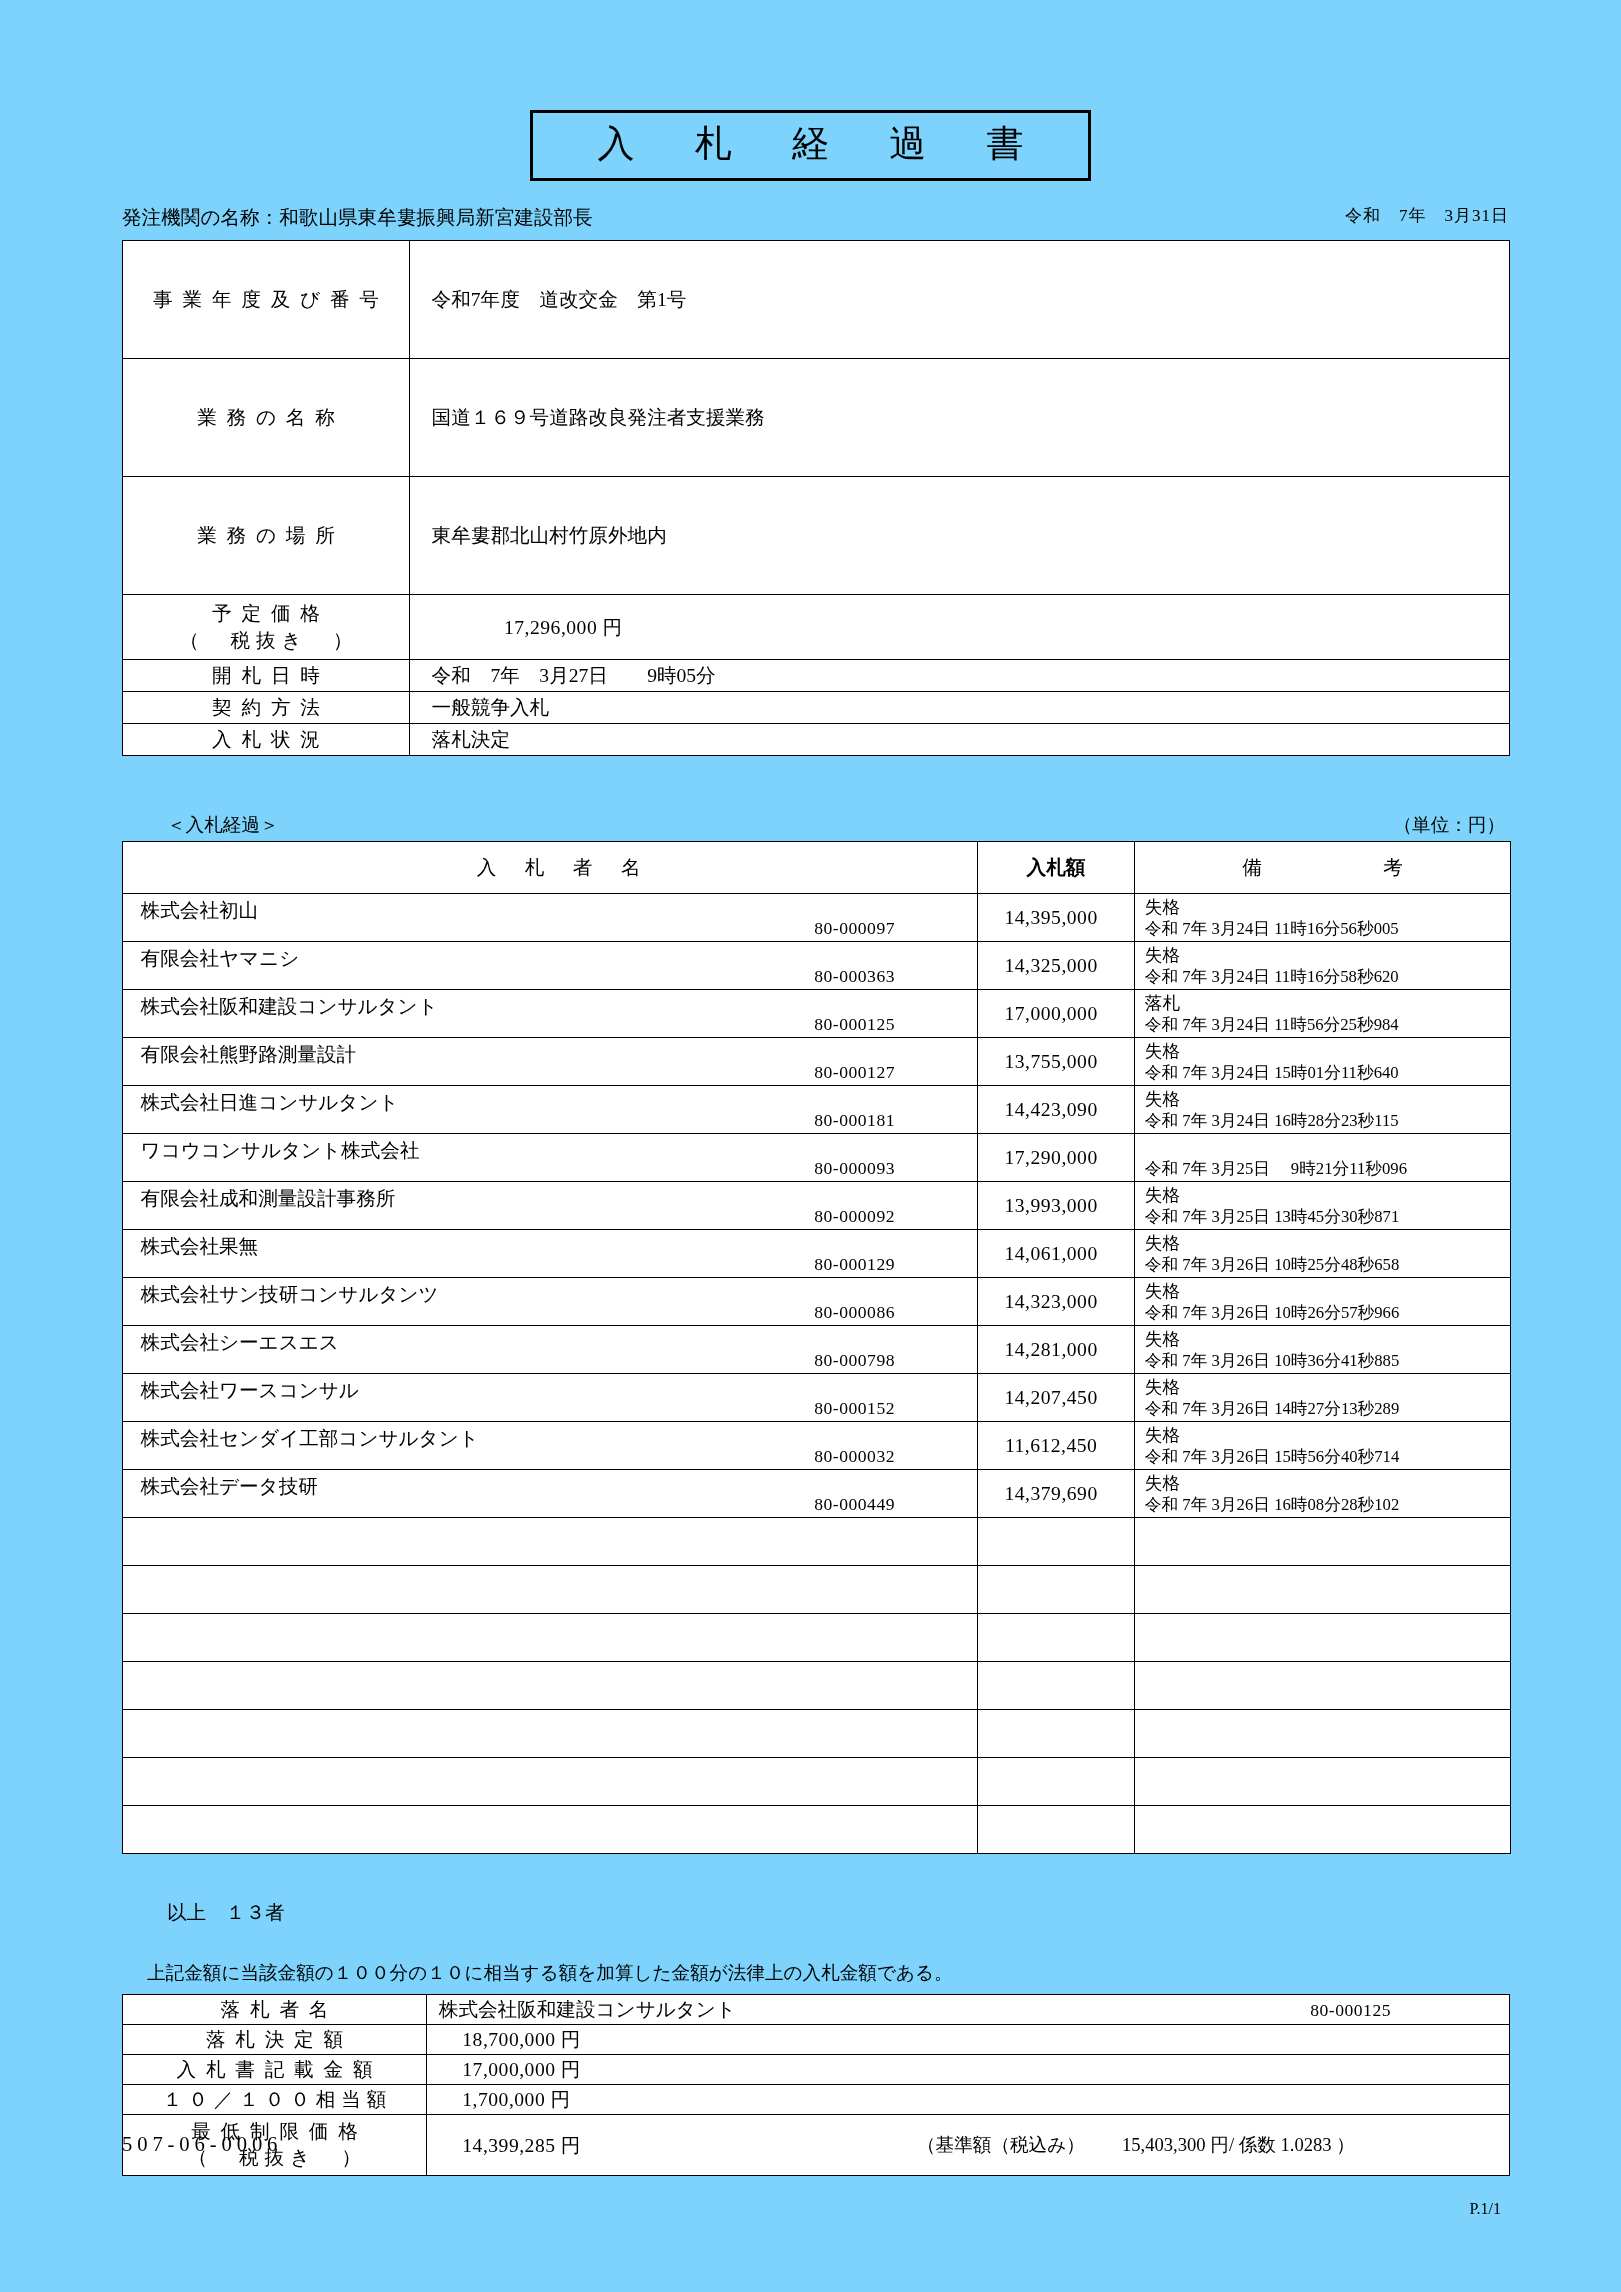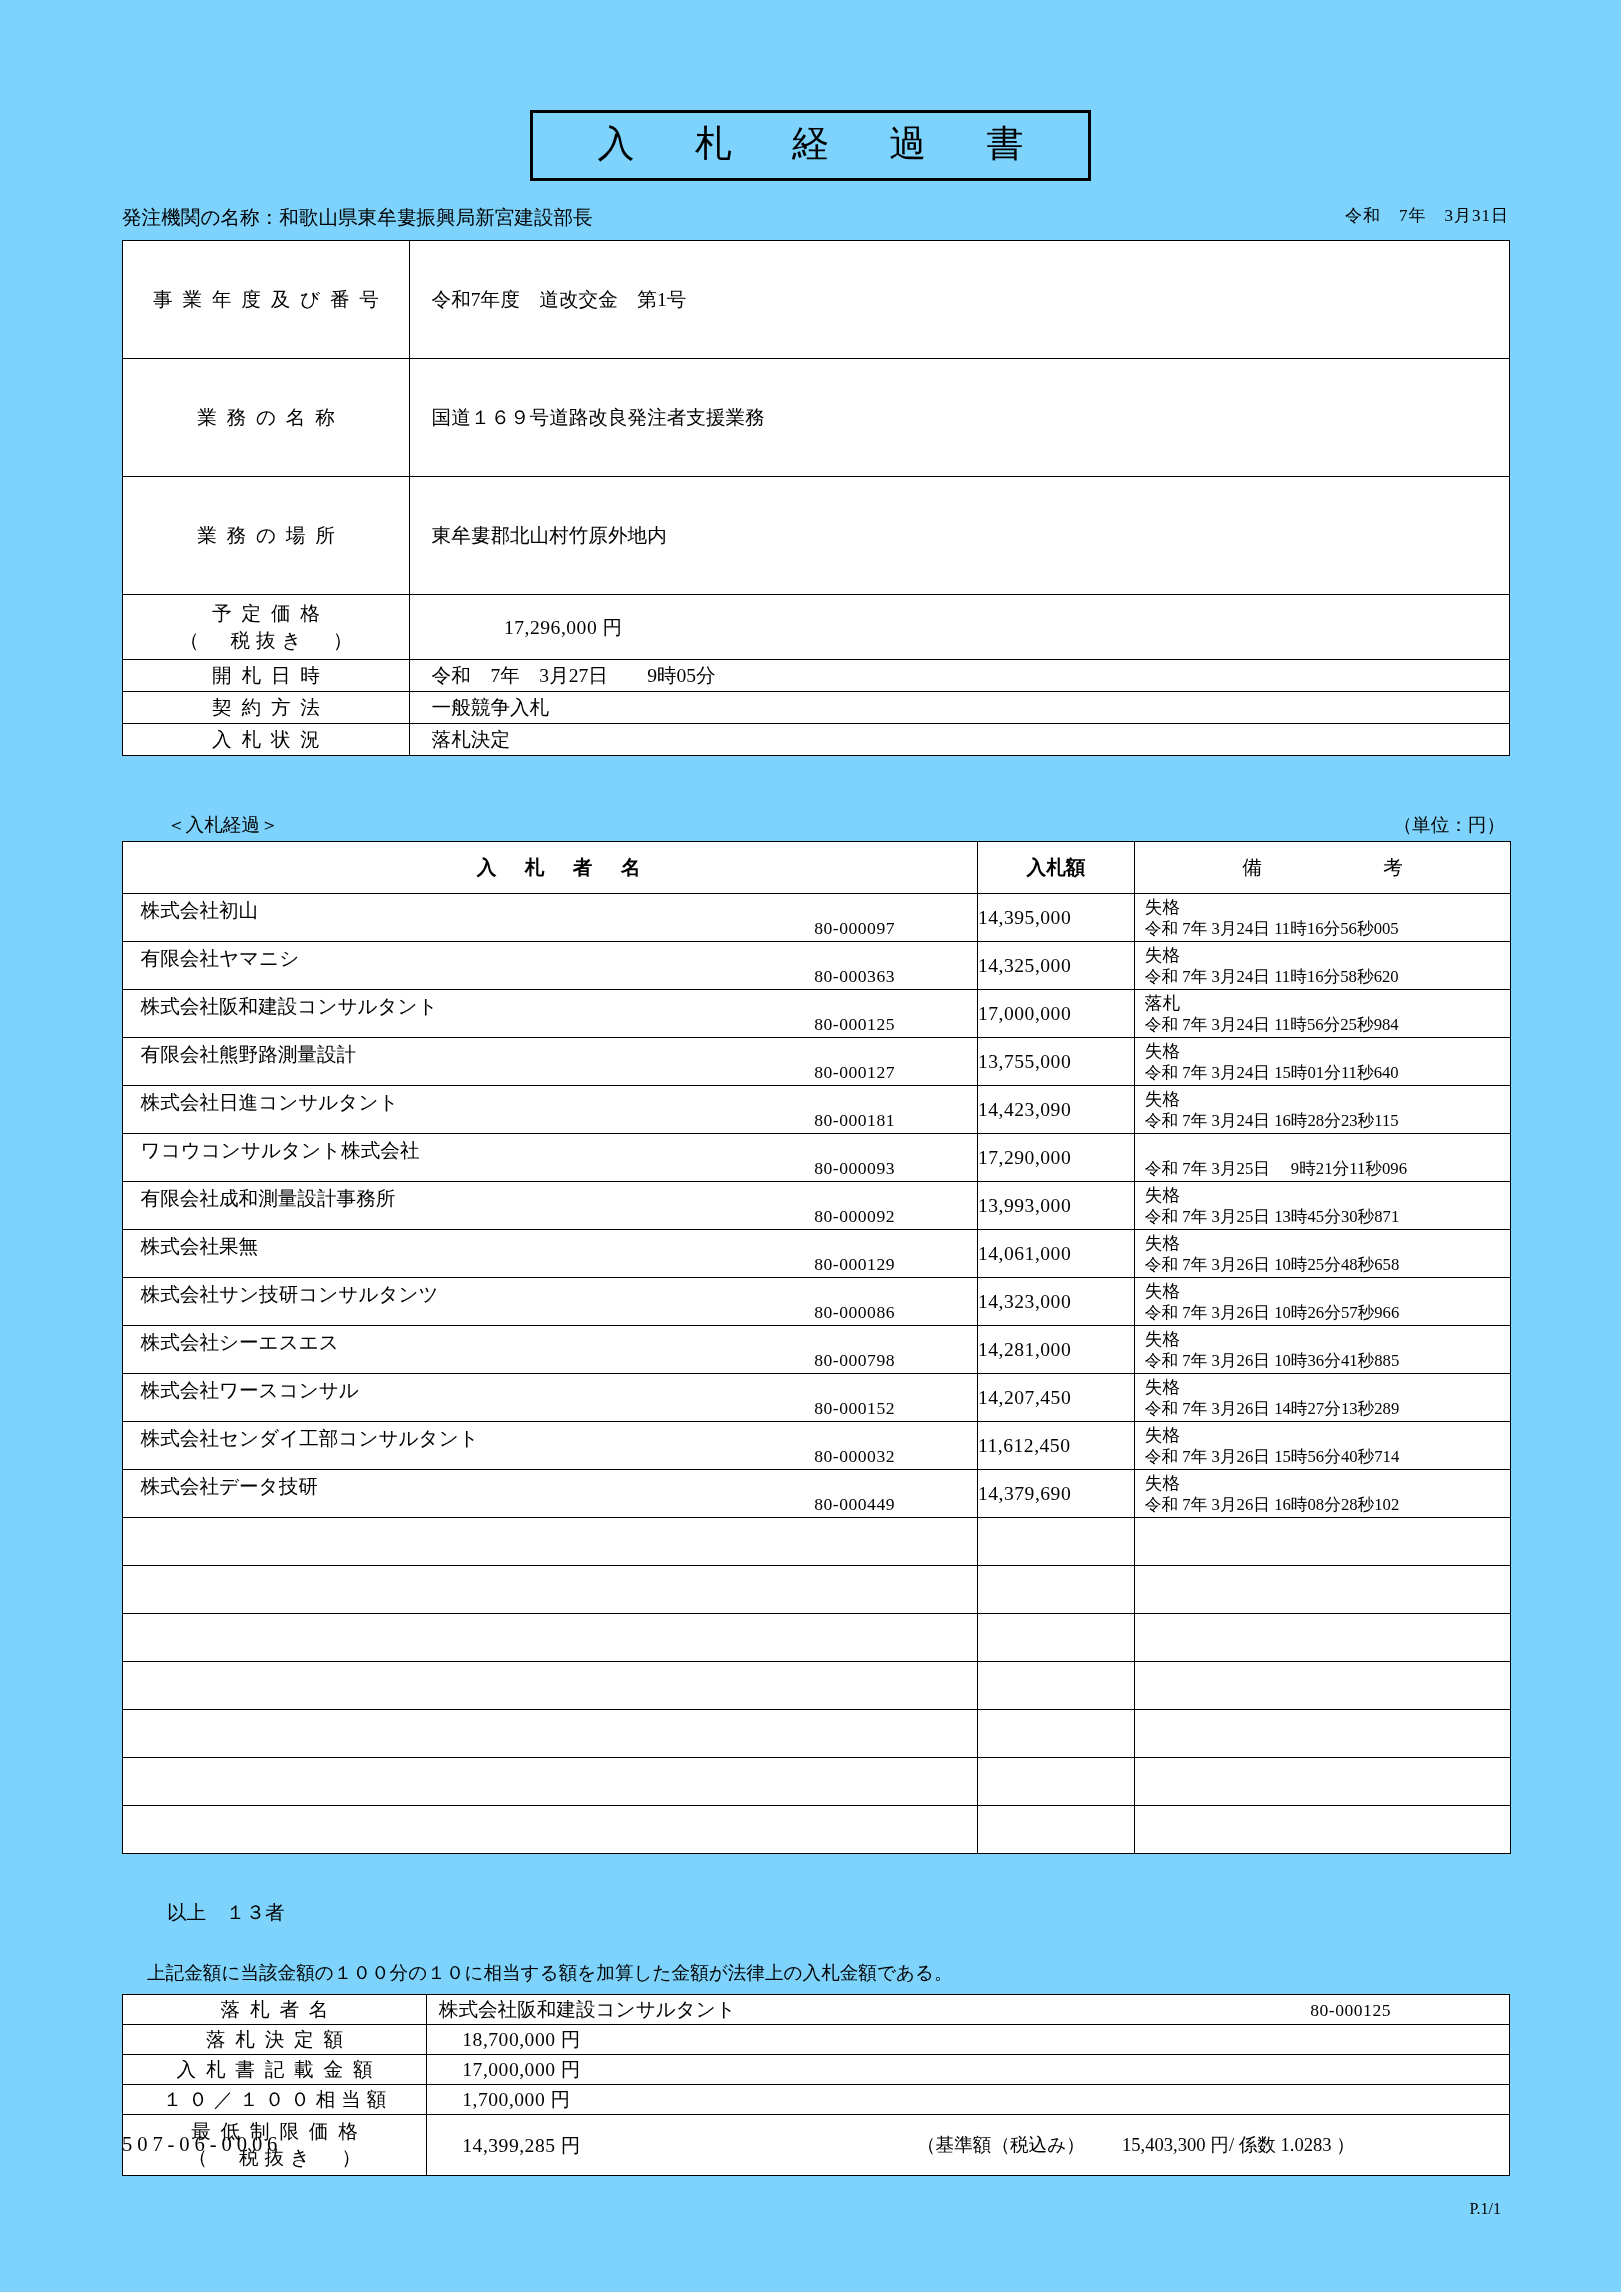--- a/index.html
+++ b/index.html
@@ -148,21 +148,20 @@
   }
   .col-name   { width: 855px; }
   .col-amount { width: 157px; }
   .col-remark { width: 376px; }
 
   .bid-head td { height: 51px; text-align: center; }
   .head-name {
     text-align: left;
     padding-left: 29px !important;
     letter-spacing: 11.8px;
-    font-weight: bold;
   }
   .head-amt { letter-spacing: 0px; font-weight: bold; }
   .head-rem { letter-spacing: 27.4px; text-indent: 27.4px; }
 
   .bid-row td { height: 47px; }
   .cell-name {
     position: relative;
     padding: 0 !important;
   }
   .name-main {
@@ -174,21 +173,21 @@
   }
   .name-code {
     position: absolute;
     right: 82px;
     bottom: 2px;
     font-size: 17.6px;
     letter-spacing: 0.5px;
     white-space: nowrap;
   }
   .cell-amount {
-    text-align: left;
+    text-align: center;
     padding-right: 9.8px !important;
     font-size: 19.6px;
     letter-spacing: 0.5px;
     white-space: nowrap;
   }
   .cell-remark {
     position: relative;
     padding: 0 !important;
   }
   .rem-status {

